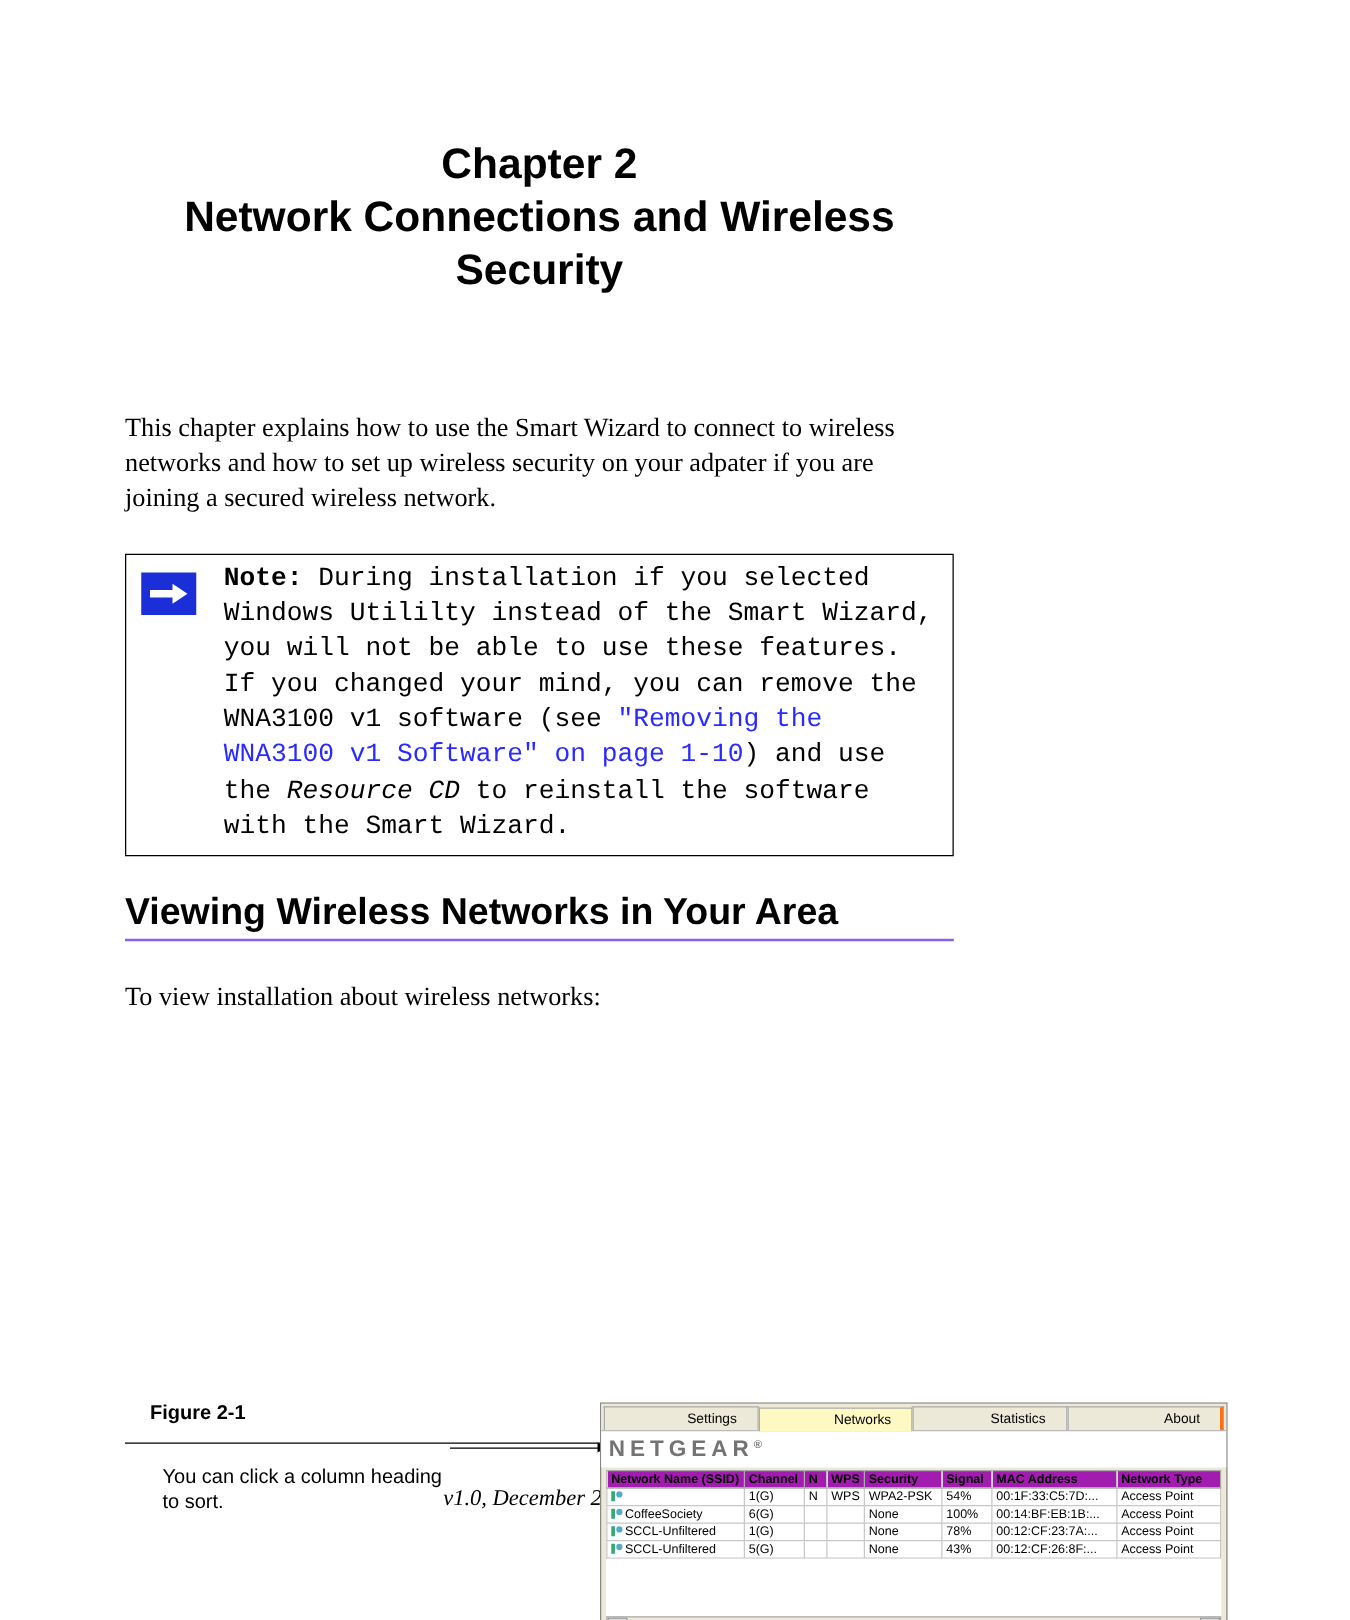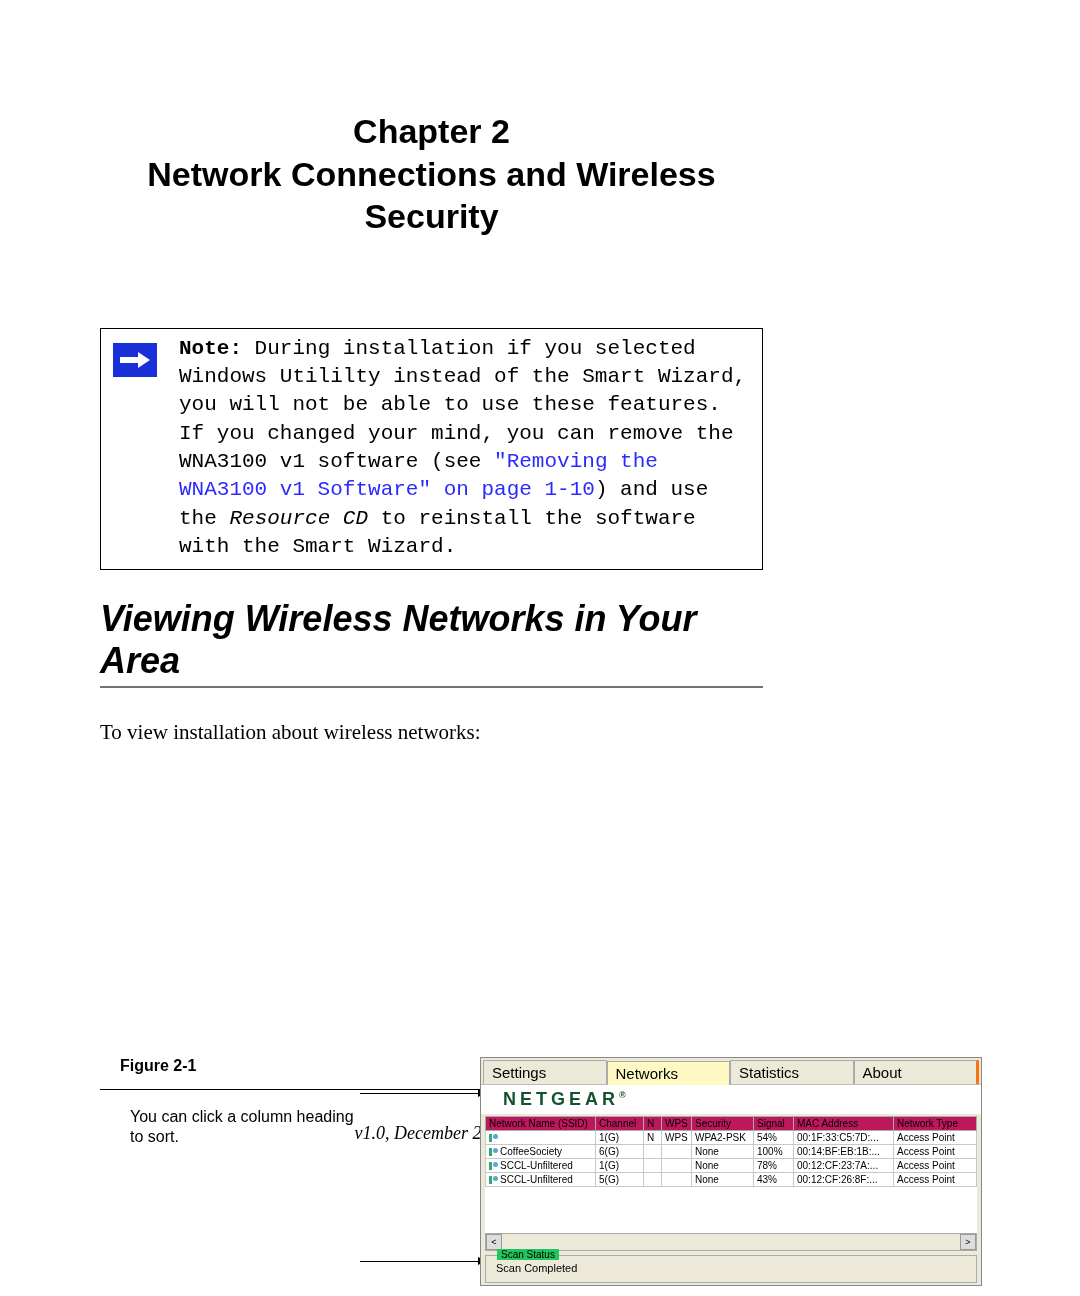--- a/index.html
+++ b/index.html
@@ -53,25 +53,24 @@
   .note-text {
     flex: 1;
     font-size: 21px;
     line-height: 1.35;
     font-family: Liberation Mono, monospace;
   }
   .link { color: #2a2aff; }
   .section-heading {
     font-family: Arial, Helvetica, sans-serif;
     font-weight: bold;
-    font-size: 36px;
-    border-bottom: 2px solid #737373;
+    font-size: 30px;
+    border-bottom: 2px solid #8b5cf6;
     padding-bottom: 4px;
     margin: 20px 0 30px 0;
-    font-style: italic;
   }
   .para {
     font-size: 21px;
     line-height: 1.35;
     margin-bottom: 6px;
   }
   .steps {
     font-size: 21px;
     line-height: 1.55;
     padding-left: 22px;
@@ -155,62 +154,61 @@
     font-family: "MS Sans Serif", Arial, sans-serif;
     font-size: 11px;
   }
   .tabs {
     display: flex;
     background: #ece9d8;
     padding: 2px 2px 0 2px;
   }
   .tab {
     flex: 1;
-    padding: 3px 4px;
-    text-align: left;
+    padding: 3px 16px;
+    text-align: right;
     border: 1px solid #aaa;
     border-bottom: none;
     background: #ece9d8;
-    font-size: 15px;
+    font-size: 11px;
     padding-left: 8px;
   }
   .tab.active { background: #fef9c3; position: relative; top: 1px; }
   .tab.last { border-right: 3px solid #f97316; }
   .logo-bar {
     background: #fff;
     padding: 4px 6px;
     border-top: 1px solid #bbb;
   }
   .logo {
     font-family: Arial, sans-serif;
     font-weight: bold;
-    color: #14532d;
+    color: #737373;
     letter-spacing: 4px;
     font-size: 18px;
-    margin-left: 16px;
   }
   .logo sup { letter-spacing: 0; font-size: 9px; }
   .net-table {
     width: calc(100% - 8px);
     margin: 2px 4px 0 4px;
     border-collapse: collapse;
     background: #fff;
     font-size: 10px;
     table-layout: fixed;
   }
   .net-table th, .net-table td {
     border: 1px solid #c8c8c8;
     padding: 1px 3px;
     text-align: left;
     white-space: nowrap;
     overflow: hidden;
   }
   .net-table th {
-    background: #be185d;
-    font-weight: normal;
+    background: #a21caf;
+    font-weight: bold;
     border-color: #aaa;
   }
   .net-list-body {
     height: 46px;
     background: #fff;
     margin: 0 4px;
   }
   .hscroll {
     height: 16px;
     background: #ece9d8;
@@ -285,20 +283,21 @@
 </head>
 <body>
 
 <div class="page">
 
   <div class="chapter-title">
     <span>Chapter 2</span><br>
     <span>Network Connections and Wireless Security</span>
   </div>
 
+  <div class="intro">This chapter explains how to use the Smart Wizard to connect to wireless networks and how to set up wireless security on your adpater if you are joining a secured wireless network.</div>
 
   <div class="note-box">
     <div class="note-icon-cell">
       <div class="note-icon">
         <svg width="34" height="20" viewBox="0 0 34 20">
           <path d="M2 7 H20 V2 L32 10 L20 18 V13 H2 Z" fill="#ffffff"></path>
         </svg>
       </div>
     </div>
     <div class="note-text">

